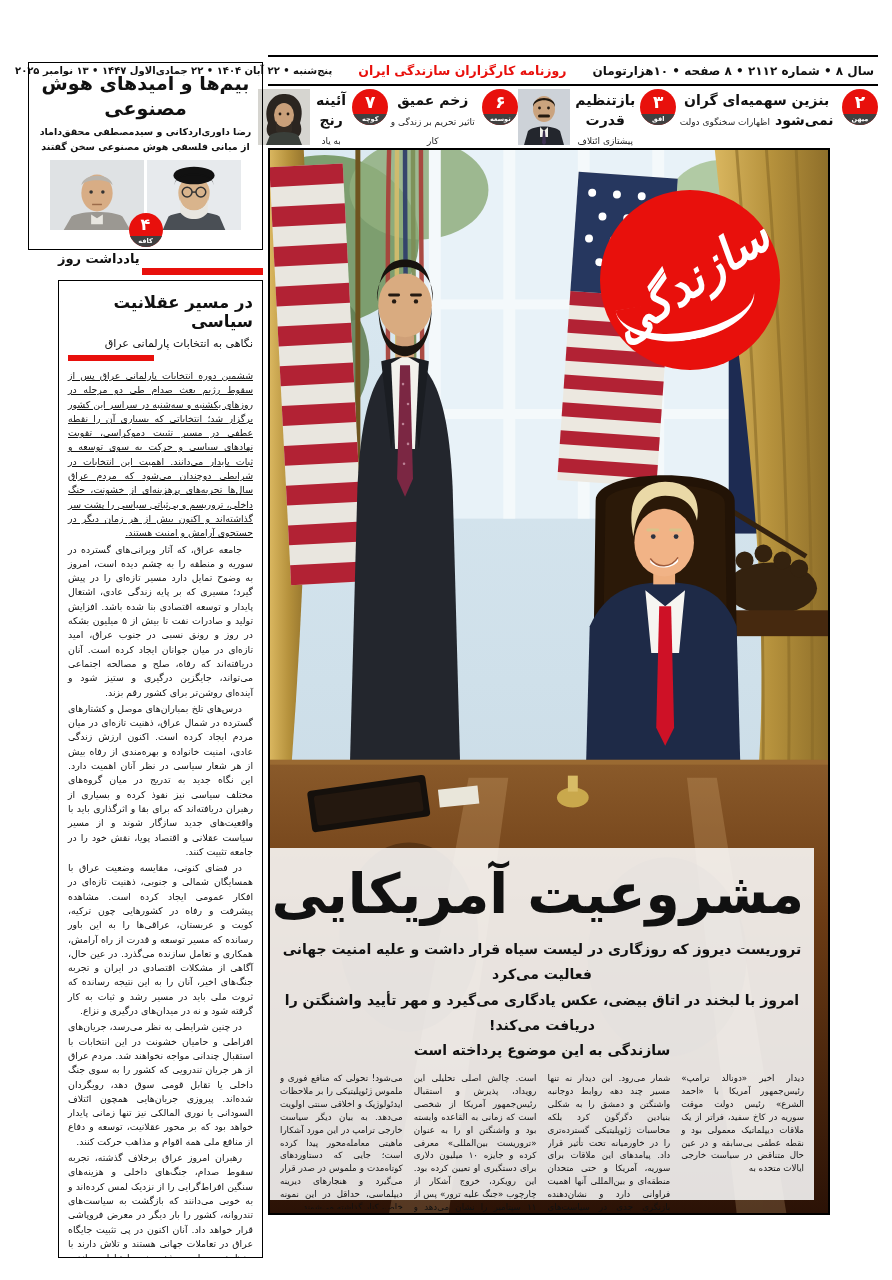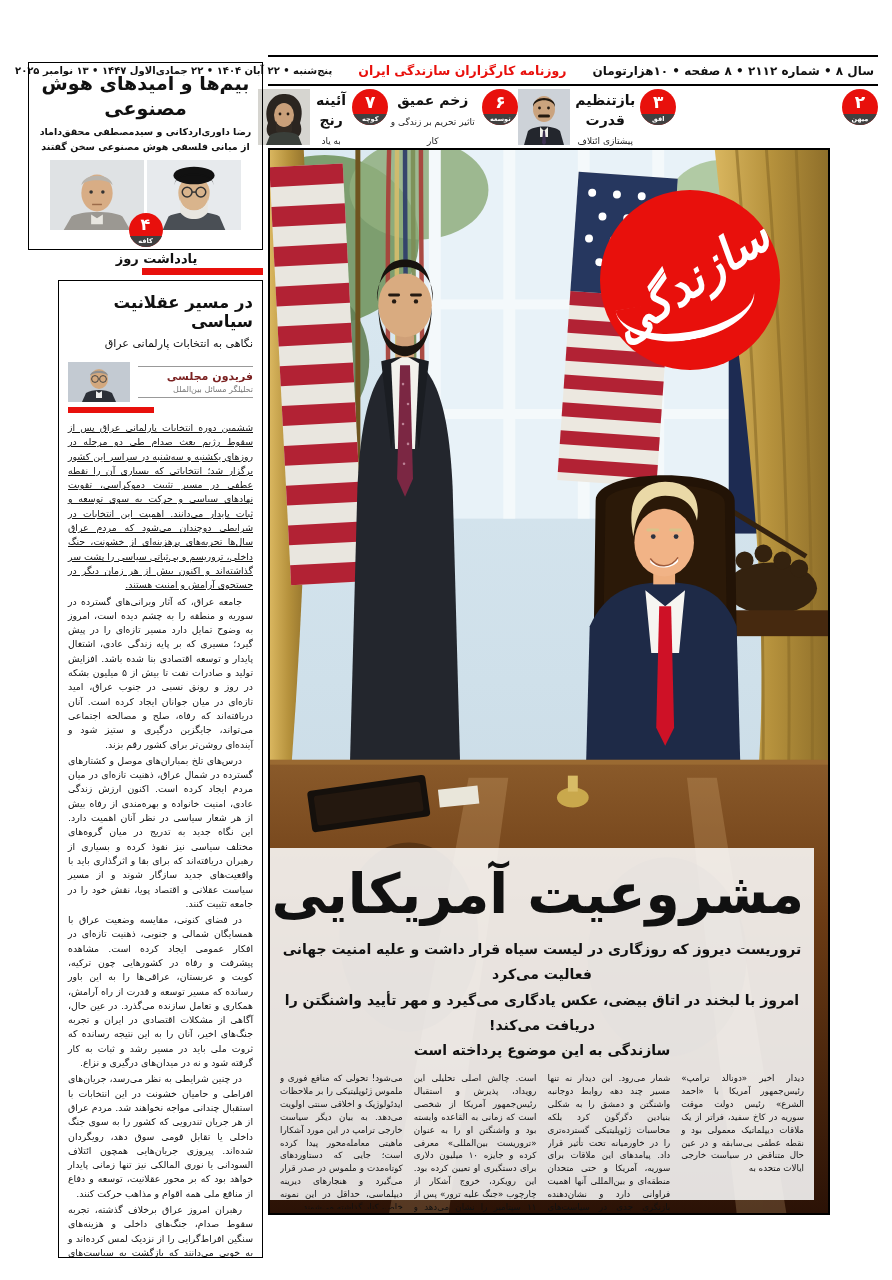--- a/index.html
+++ b/index.html
@@ -33,21 +33,21 @@
   
   .ai-box{position:absolute;top:62px;right:629px;width:235px;height:188px;border:1px solid #000;
           box-sizing:border-box;padding:8px 8px 0;text-align:center;}
   .ai-title{font-size:19px;font-weight:bold;line-height:1.3;}
   .ai-sub{font-size:9.5px;font-weight:bold;margin-top:5px;line-height:1.5;}
   .ai-photos{display:flex;gap:3px;margin-top:6px;justify-content:center;}
   .ai-photo{width:94px;height:70px;overflow:hidden;}
   .ai-num{position:absolute;bottom:2px;left:50%;transform:translateX(-50%);width:34px;height:34px;}
   .ai-num .num{line-height:24px;font-size:16px;}
 
-  .section-label{position:absolute;top:251px;right:637px;width:197px;text-align:center;font-size:13px;font-weight:bold;}
+  .section-label{position:absolute;top:251px;right:637px;width:197px;text-align:left;font-size:13px;font-weight:bold;}
   .section-bar{position:absolute;top:268px;right:629px;width:121px;height:7px;background:var(--accent);}
 
   .note-box{position:absolute;top:280px;right:629px;width:205px;height:978px;border:1px solid #000;
             box-sizing:border-box;padding:12px 9px 8px;overflow:hidden;}
   .note-title{font-size:16.5px;font-weight:bold;text-align:right;}
   .note-sub{font-size:11px;margin-top:6px;text-align:right;}
   .note-author-row{display:flex;gap:8px;margin-top:12px;align-items:center;}
   .note-author-meta{flex:1;border-top:1px solid #999;border-bottom:1px solid #999;padding:3px 0;}
   .note-author{font-size:11px;font-weight:bold;color:#7a1f1f;}
   .note-role{font-size:8px;color:#777;margin-top:2px;}
@@ -101,20 +101,24 @@
     <span class="date">پنج‌شنبه • ۲۲ آبان ۱۴۰۴ • ۲۲ جمادی‌الاول ۱۴۴۷ • ۱۳ نوامبر ۲۰۲۵</span>
   </div>
 
   <div class="teasers">
 
     <div class="teaser wide">
       <span class="num-circle">
         <span class="num">۲</span>
         <span class="tag">میهن</span>
       </span>
+      <span class="txt">
+        <span class="t-title">بنزین سهمیه‌ای گران نمی‌شود</span>
+        <span class="t-sub">اظهارات سخنگوی دولت</span>
+      </span>
     </div>
 
     <div class="teaser">
       <span class="num-circle">
         <span class="num">۳</span>
         <span class="tag">افق</span>
       </span>
       <span class="txt">
         <span class="t-title">بازتنظیم قدرت</span>
         <span class="t-sub">پیشتازی ائتلاف السودانی</span>
@@ -205,39 +209,20 @@
       <span class="tag">کافه</span>
     </span>
   </div>
 
   <div class="section-label">یادداشت روز</div>
   <div class="section-bar"></div>
 
   <div class="note-box">
     <div class="note-title">در مسیر عقلانیت سیاسی</div>
     <div class="note-sub">نگاهی به انتخابات پارلمانی عراق</div>
-    <div class="note-author-row">
-      <span class="note-author-meta">
-        <div class="note-author">فریدون مجلسی</div>
-        <div class="note-role">تحلیلگر مسائل بین‌الملل</div>
-      </span>
-      <span class="note-photo">
-        <svg viewBox="0 0 62 40" width="62" height="40">
-            <rect width="62" height="40" fill="#c3cad2"></rect>
-            <path d="M14,40 L18,31 C24,27 38,27 44,31 L48,40 Z" fill="#2c3038"></path>
-            <path d="M28,29 L31,31 L34,29 L34,36 L28,36 Z" fill="#eee"></path>
-            <ellipse cx="31" cy="17" rx="9" ry="10" fill="#d3a87e"></ellipse>
-            <path d="M22,14 C22,7 40,7 40,14 C38,10 24,10 22,14 Z" fill="#8e8e8e"></path>
-            <g fill="none" stroke="#444" stroke-width="1">
-              <circle cx="27" cy="17" r="3.4"></circle>
-              <circle cx="35" cy="17" r="3.4"></circle>
-            </g>
-          </svg>
-      </span>
-    </div>
     <div class="note-redbar"></div>
     <div class="note-body">
       <p>ششمین دوره انتخابات پارلمانی عراق پس از سقوط رژیم بعث صدام طی دو مرحله در روزهای یکشنبه و سه‌شنبه در سراسر این کشور برگزار شد؛ انتخاباتی که بسیاری آن را نقطه عطفی در مسیر تثبیت دموکراسی، تقویت نهادهای سیاسی و حرکت به سوی توسعه و ثبات پایدار می‌دانند. اهمیت این انتخابات در شرایطی دوچندان می‌شود که مردم عراق سال‌ها تجربه‌های پرهزینه‌ای از خشونت، جنگ داخلی، تروریسم و بی‌ثباتی سیاسی را پشت سر گذاشته‌اند و اکنون بیش از هر زمان دیگر در جستجوی آرامش و امنیت هستند.</p>
       <p>جامعه عراق، که آثار ویرانی‌های گسترده در سوریه و منطقه را به چشم دیده است، امروز به وضوح تمایل دارد مسیر تازه‌ای را در پیش گیرد؛ مسیری که بر پایه زندگی عادی، اشتغال پایدار و توسعه اقتصادی بنا شده باشد. افزایش تولید و صادرات نفت تا بیش از ۵ میلیون بشکه در روز و رونق نسبی در جنوب عراق، امید تازه‌ای در میان جوانان ایجاد کرده است. آنان دریافته‌اند که رفاه، صلح و مصالحه اجتماعی می‌تواند، جایگزین درگیری و ستیز شود و آینده‌ای روشن‌تر برای کشور رقم بزند.</p>
       <p>درس‌های تلخ بمباران‌های موصل و کشتارهای گسترده در شمال عراق، ذهنیت تازه‌ای در میان مردم ایجاد کرده است. اکنون ارزش زندگی عادی، امنیت خانواده و بهره‌مندی از رفاه بیش از هر شعار سیاسی در نظر آنان اهمیت دارد. این نگاه جدید به تدریج در میان گروه‌های مختلف سیاسی نیز نفوذ کرده و بسیاری از رهبران دریافته‌اند که برای بقا و اثرگذاری باید با واقعیت‌های جدید سازگار شوند و از مسیر سیاست عقلانی و اقتصاد پویا، نقش خود را در جامعه تثبیت کنند.</p>
       <p>در فضای کنونی، مقایسه وضعیت عراق با همسایگان شمالی و جنوبی، ذهنیت تازه‌ای در افکار عمومی ایجاد کرده است. مشاهده پیشرفت و رفاه در کشورهایی چون ترکیه، کویت و عربستان، عراقی‌ها را به این باور رسانده که مسیر توسعه و قدرت از راه آرامش، همکاری و تعامل سازنده می‌گذرد. در عین حال، آگاهی از مشکلات اقتصادی در ایران و تجربه جنگ‌های اخیر، آنان را به این نتیجه رسانده که ثروت ملی باید در مسیر رشد و ثبات به کار گرفته شود و نه در میدان‌های درگیری و نزاع.</p>
       <p>در چنین شرایطی به نظر می‌رسد، جریان‌های افراطی و حامیان خشونت در این انتخابات با استقبال چندانی مواجه نخواهند شد. مردم عراق از هر جریان تندرویی که کشور را به سوی جنگ داخلی یا تقابل قومی سوق دهد، رویگردان شده‌اند. پیروزی جریان‌هایی همچون ائتلاف السودانی یا نوری المالکی نیز تنها زمانی پایدار خواهد بود که بر محور عقلانیت، توسعه و دفاع از منافع ملی همه اقوام و مذاهب حرکت کنند.</p>
       <p>رهبران امروز عراق برخلاف گذشته، تجربه سقوط صدام، جنگ‌های داخلی و هزینه‌های سنگین افراط‌گرایی را از نزدیک لمس کرده‌اند و به خوبی می‌دانند که بازگشت به سیاست‌های تندروانه، کشور را بار دیگر در معرض فروپاشی قرار خواهد داد. آنان اکنون در پی تثبیت جایگاه عراق در تعاملات جهانی هستند و تلاش دارند با حفظ هویت ملی و مذهبی خود، ارتباطی سازنده با جهان و منطقه برقرار کنند. عراق امروز در آستانه فصلی تازه قرار گرفته است؛ فصلی که در آن مردم خواهان زندگی عادی، امنیت و رفاه‌اند و رهبران نیز به ضرورت عقلانیت سیاسی و مصالحه اجتماعی پی برده‌اند. اگر روند کنونی ادامه یابد، عراق می‌تواند از کشوری بحران‌زده به الگویی موفق از بازسازی و ثبات در جهان عرب تبدیل شود. آینده این کشور بیش از هر چیز به تصمیم مردم و نخبگانش برای دوری از تندروی و تمرکز بر توسعه بستگی دارد؛ آینده‌ای که این بار نه از صدای گلوله بلکه از صندوق رأی آغاز خواهد شد.</p>
     </div>
   </div>

